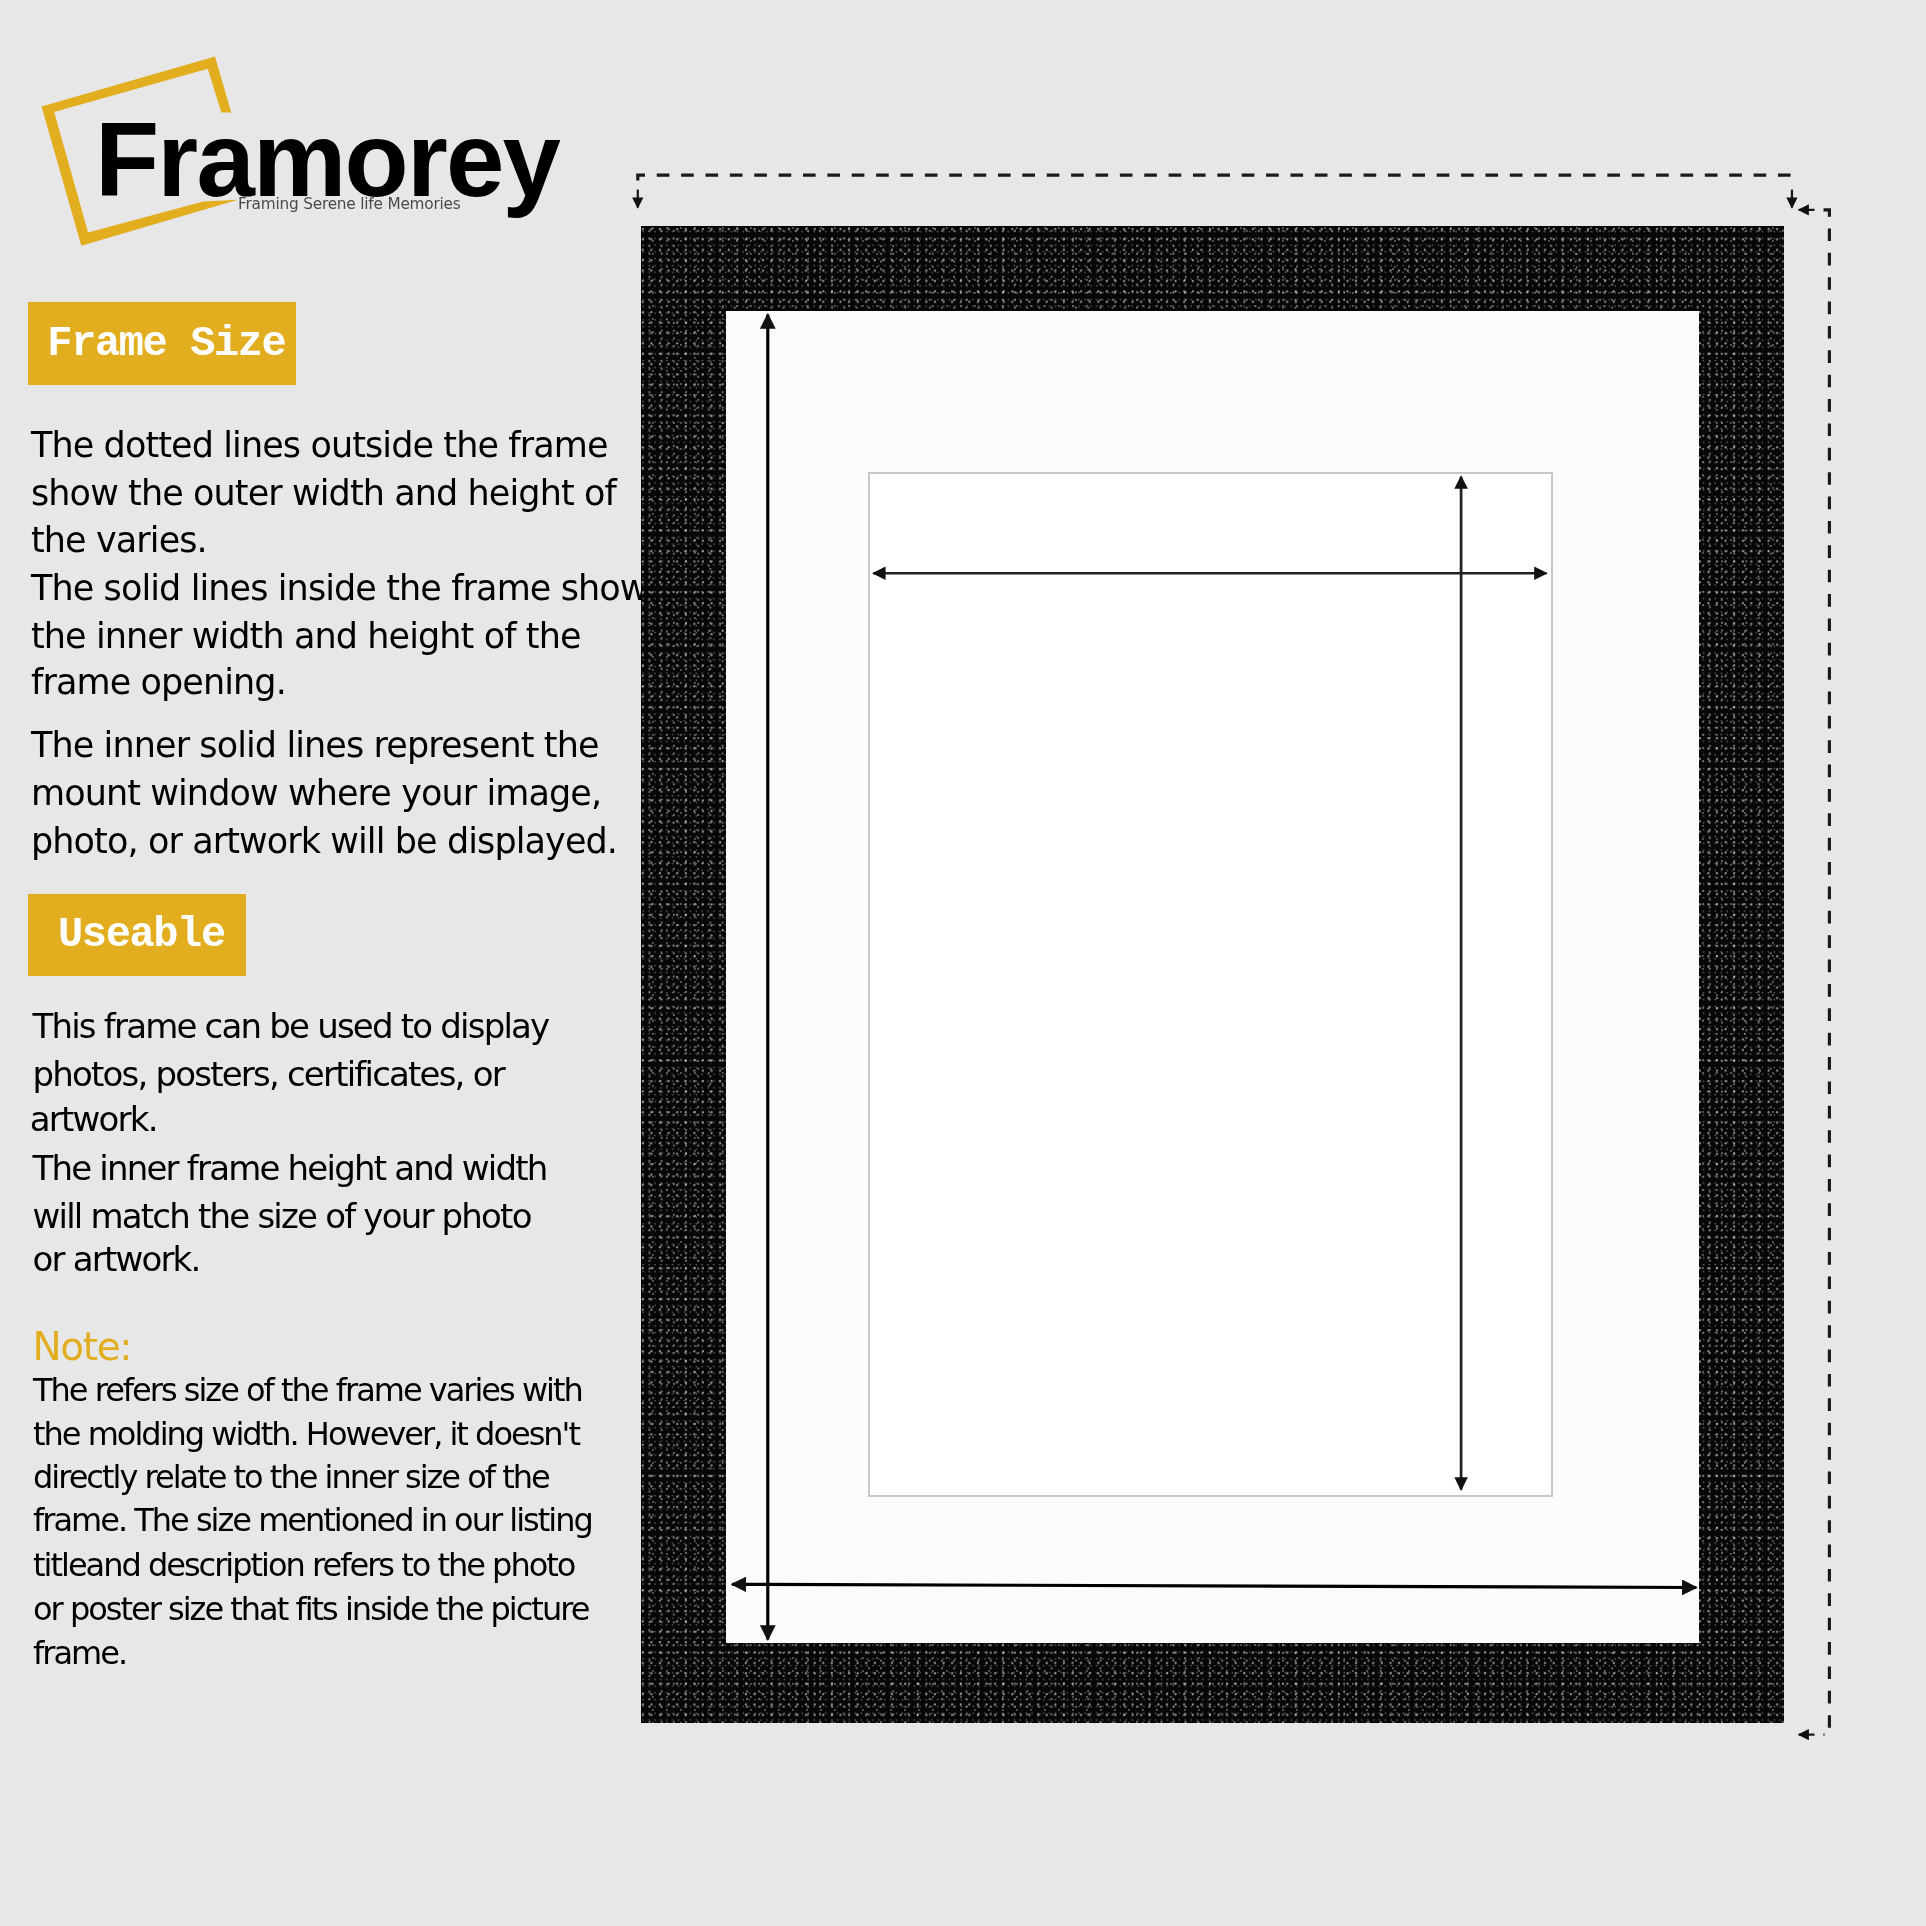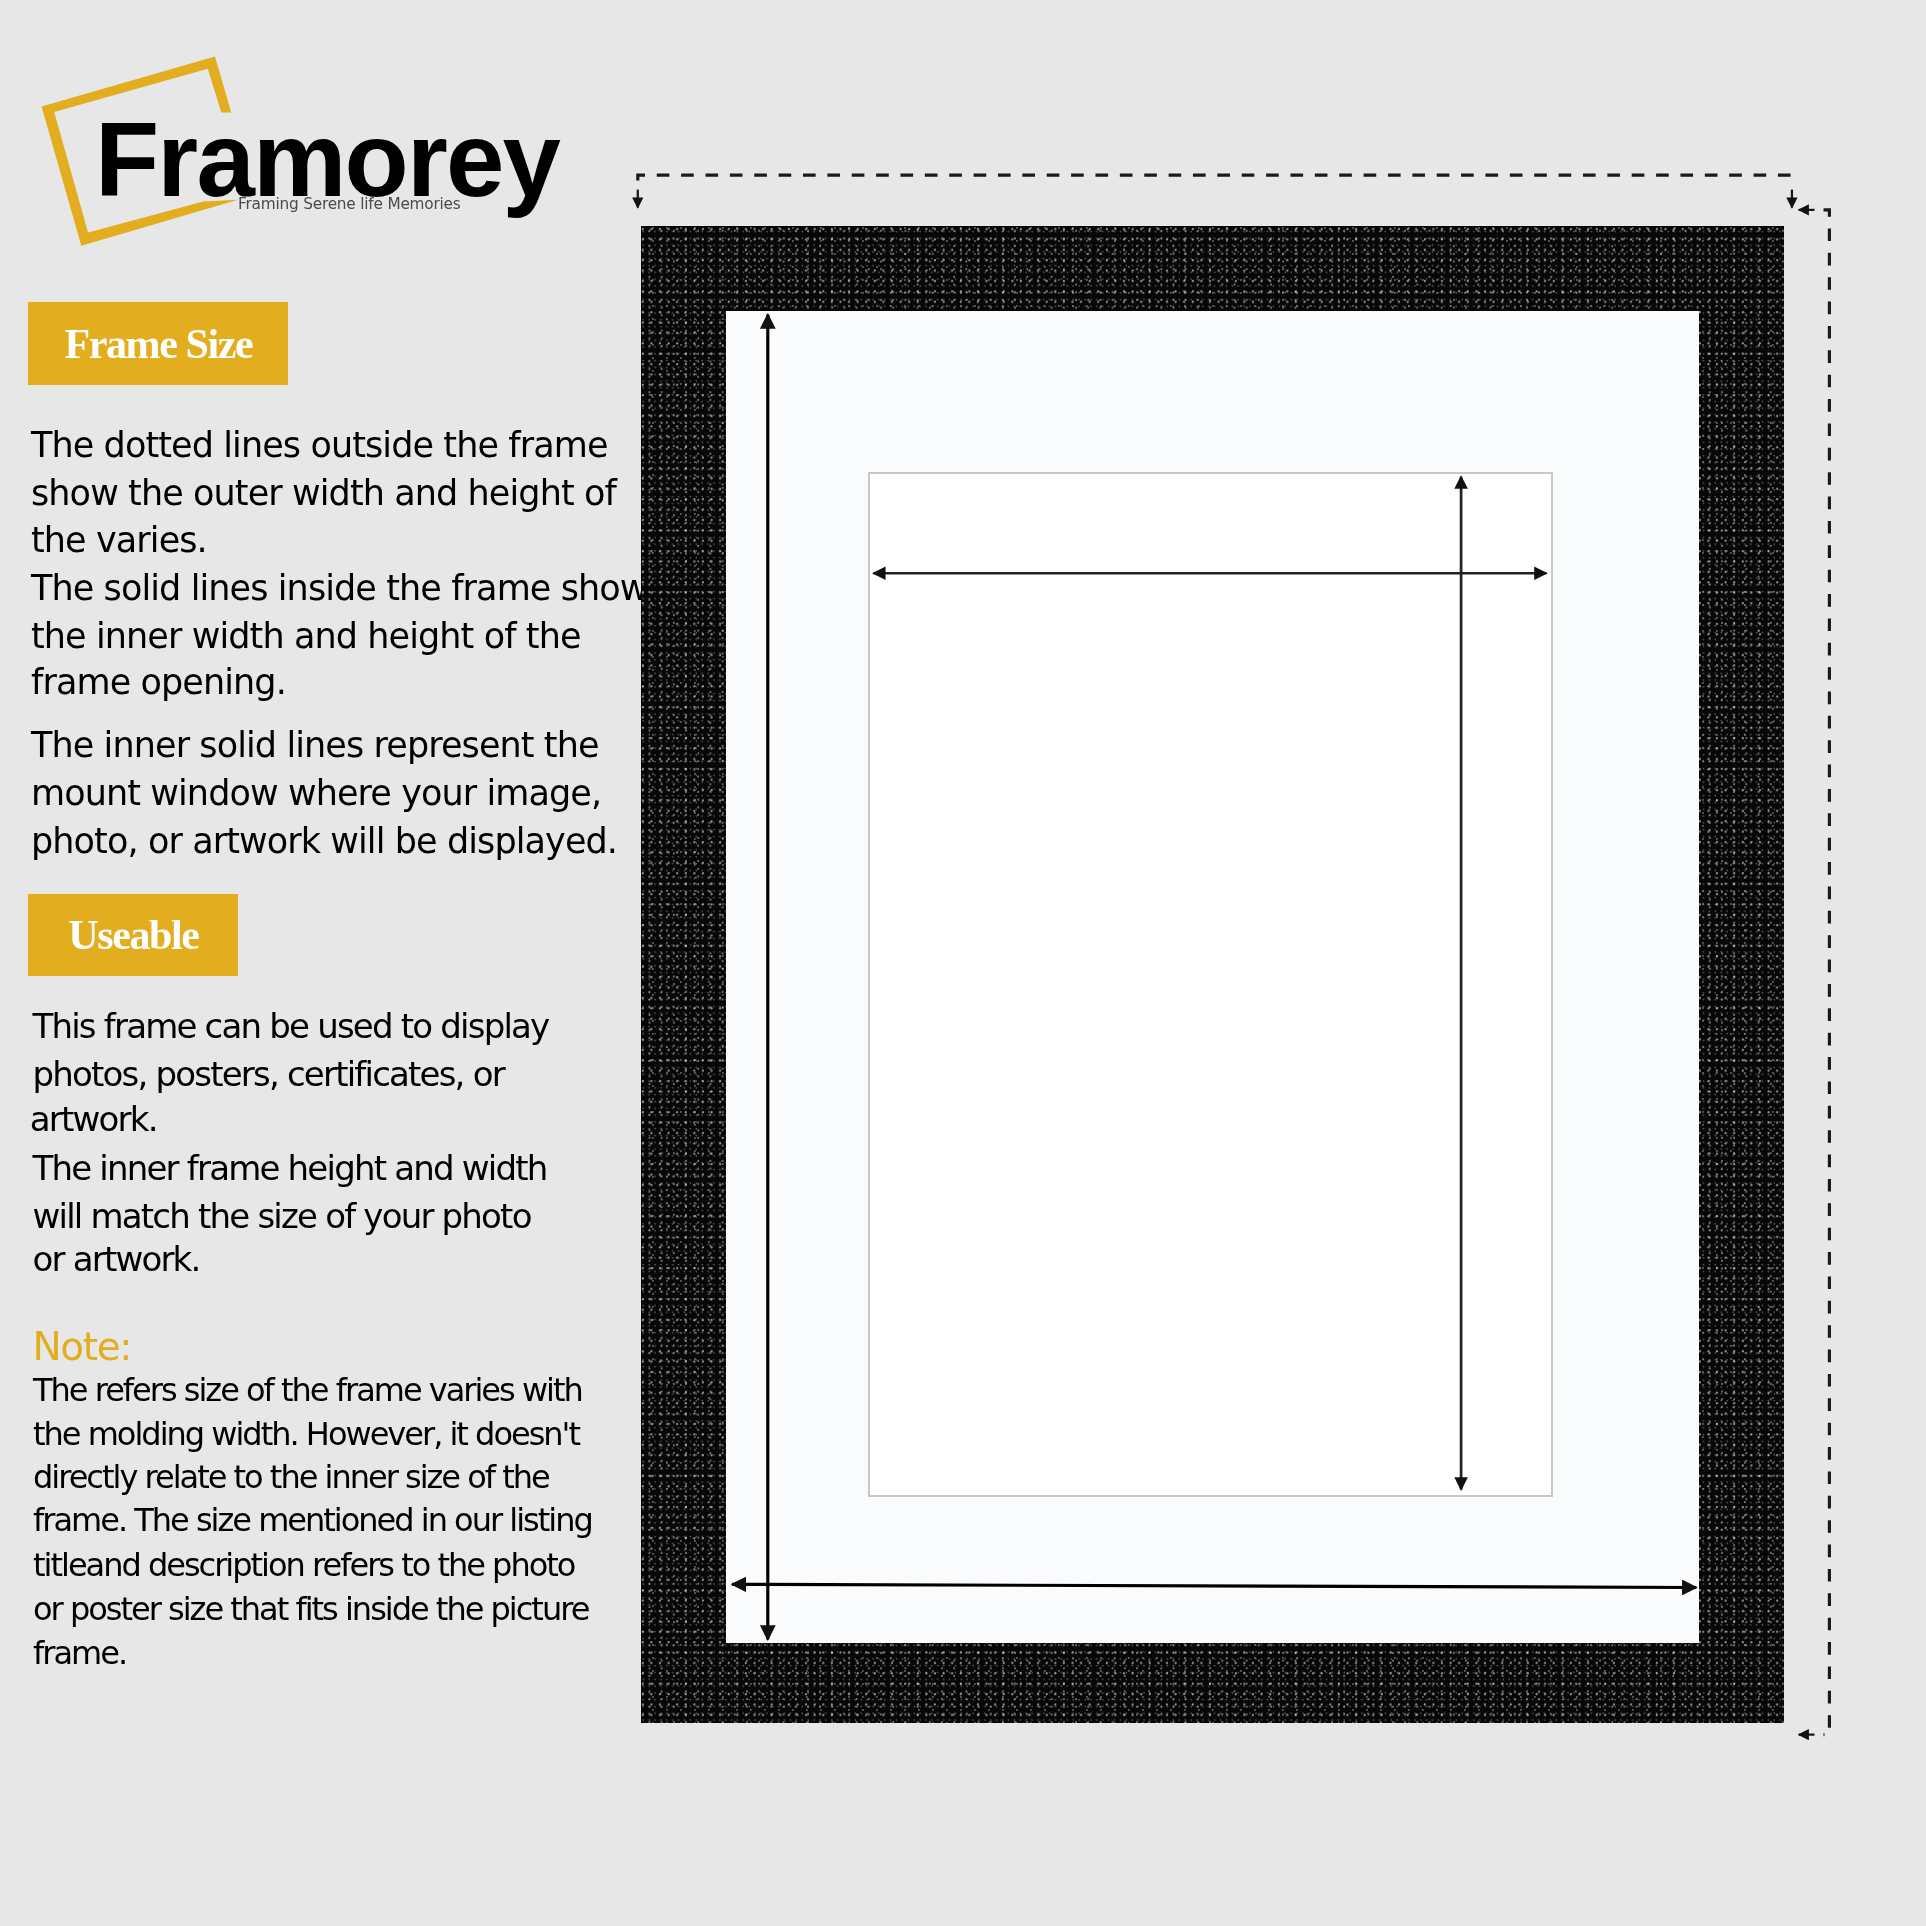--- a/index.html
+++ b/index.html
@@ -21,23 +21,23 @@
   }
   .logo-tag {
     position: absolute; left: 238px; top: 195px;
     font-family: "DejaVu Sans", sans-serif; font-size: 15.3px; line-height: 18px;
     color: #4a4a4a; white-space: nowrap; letter-spacing: -0.2px;
   }
 
   
   .badge {
     position: absolute; background: #E2AE1F; color: #fff;
-    font-family: Liberation Serif, serif; font-weight: bold;
+    font-family: Liberation Mono, monospace; font-weight: bold;
     font-size: 42px; display: flex; align-items: center;
-    letter-spacing: -1.4px; white-space: nowrap;
+    letter-spacing: -1.4px; white-space: nowrap; padding-left: 8px;
   }
   #badge-frame-size { left: 28.4px; top: 302px; width: 260px; height: 83px; justify-content: center; }
   #badge-useable { left: 28.4px; top: 894px; width: 210px; height: 82px; justify-content: center; }
 
   
   .para { position: absolute; white-space: nowrap; }
   .line { position: absolute; left: 0; white-space: nowrap; }
   .p1 { font-family: "DejaVu Sans", sans-serif; font-size: 35px; letter-spacing: -0.9px; }
   .p2 { font-family: "DejaVu Sans", sans-serif; font-size: 34px; letter-spacing: -1.8px; }
   .p3 { font-family: "DejaVu Sans", sans-serif; font-size: 32px; letter-spacing: -2px; }

